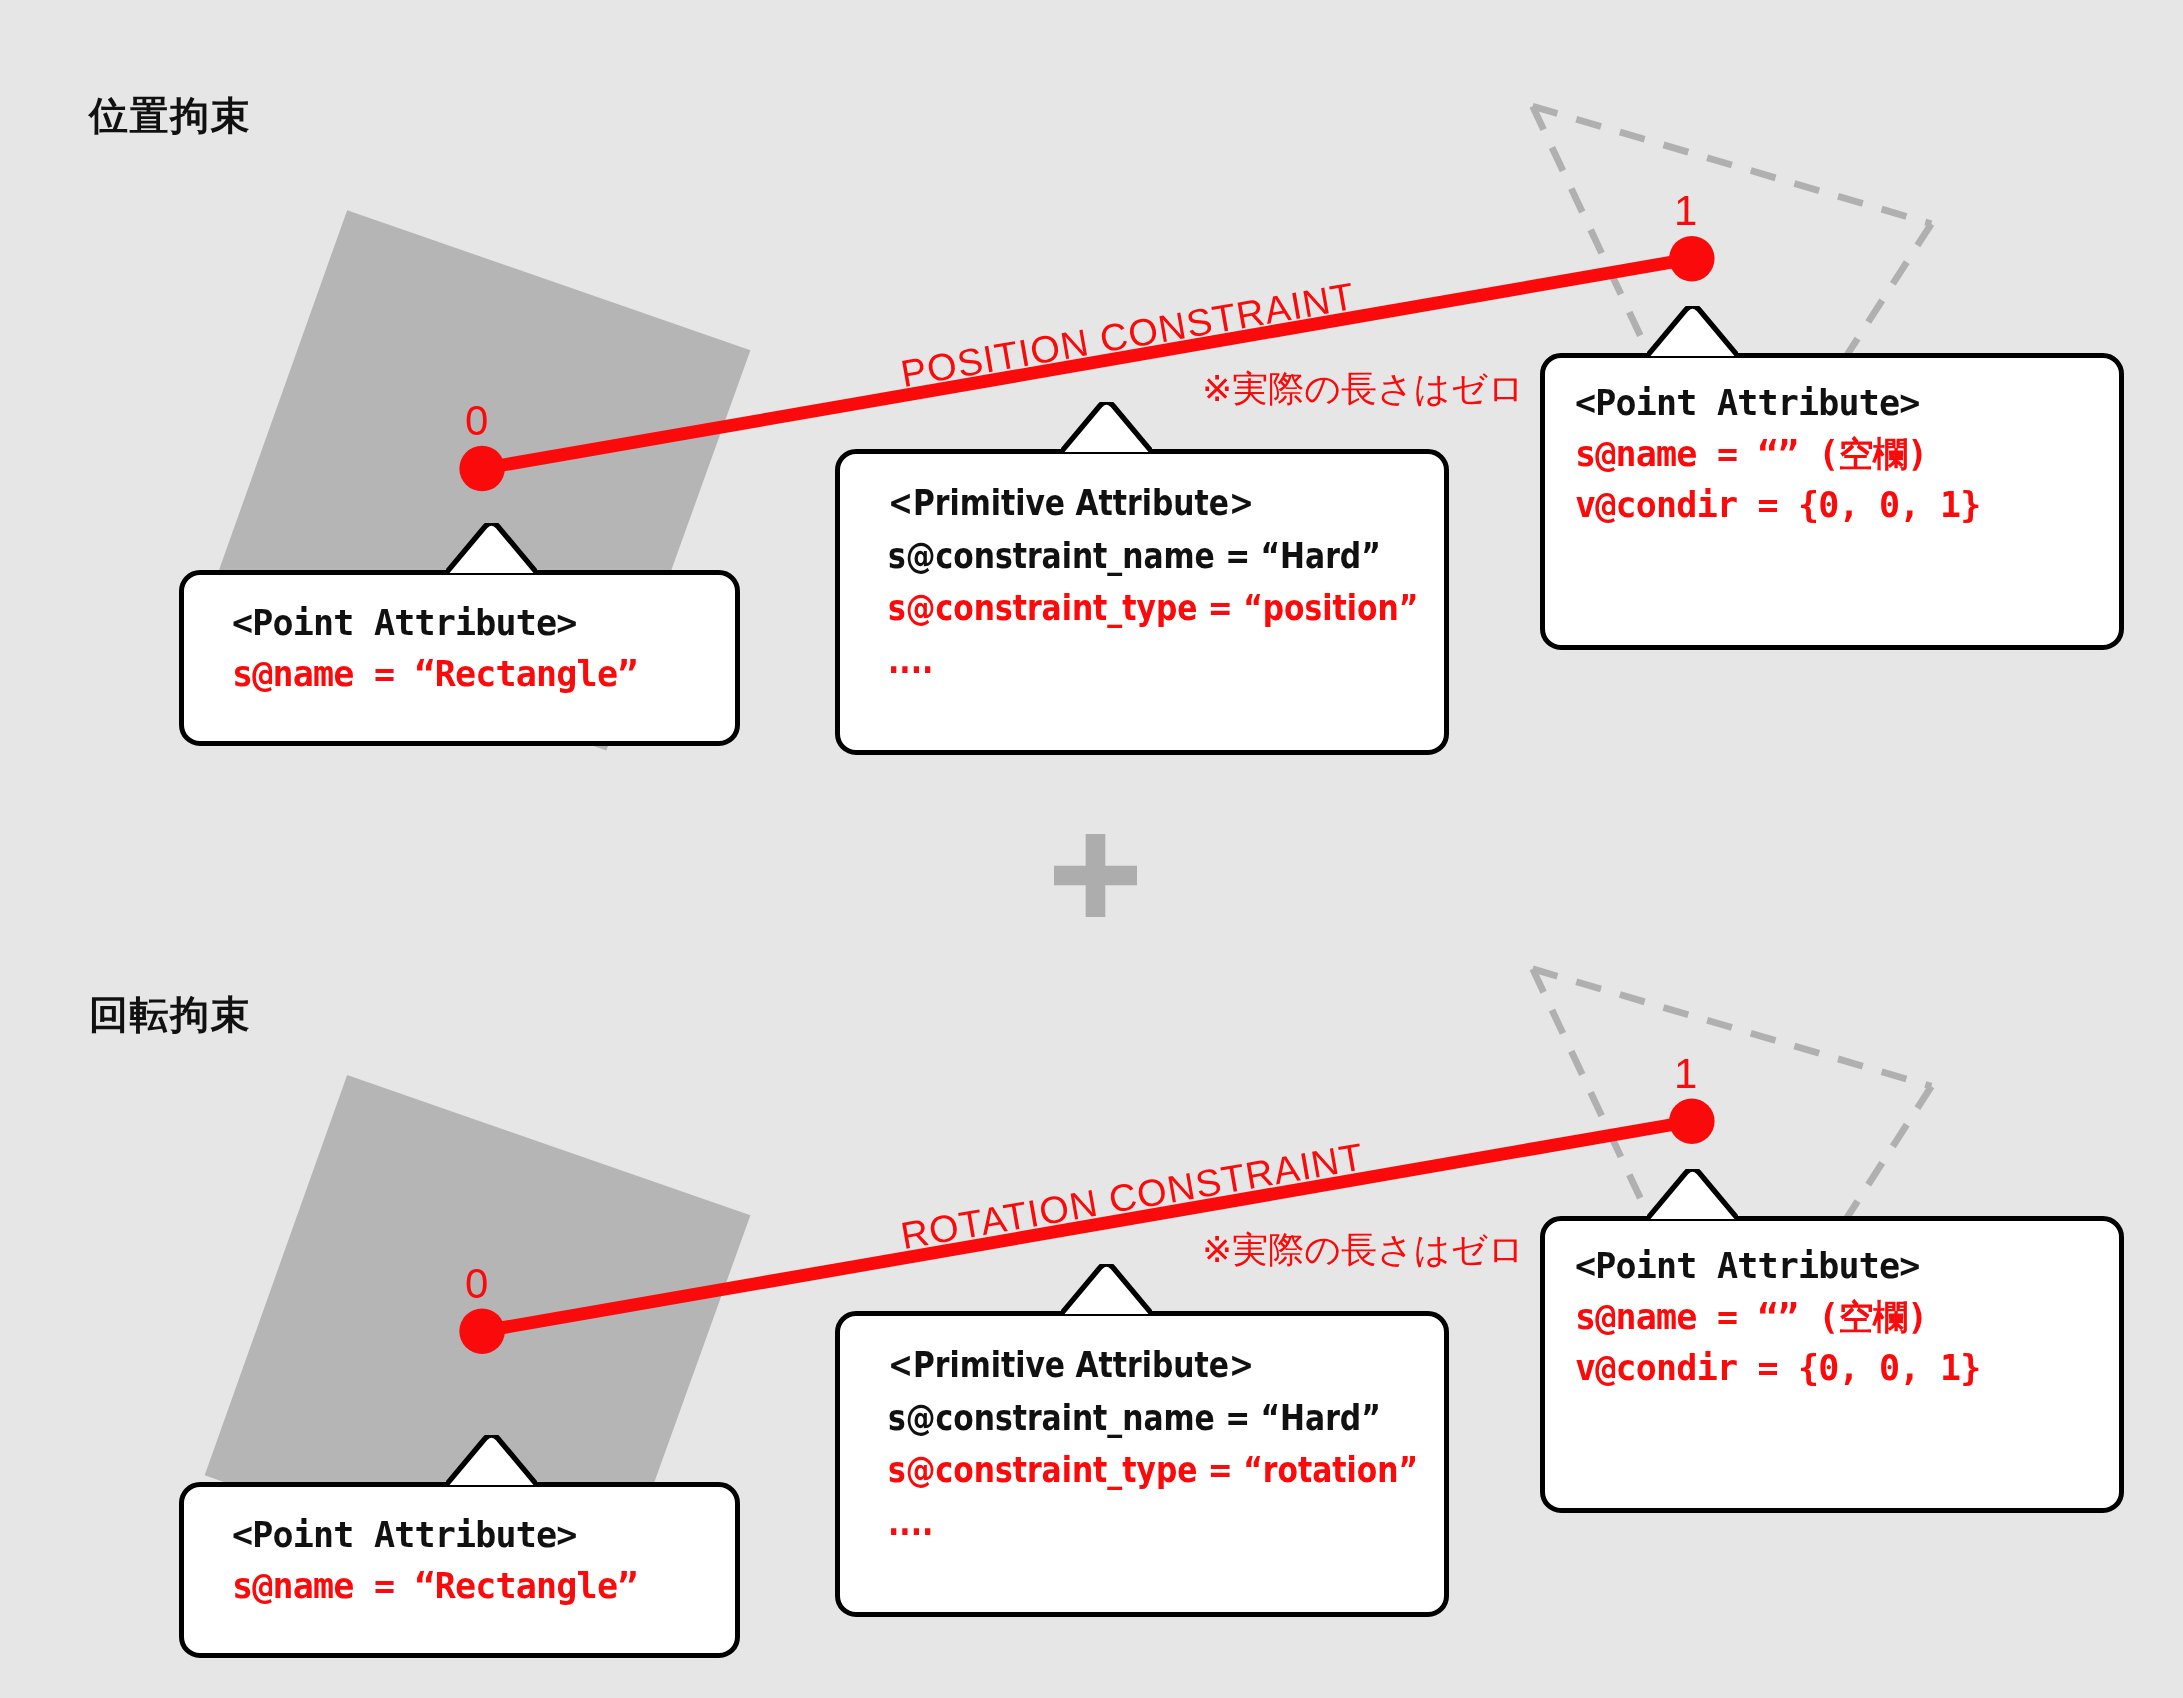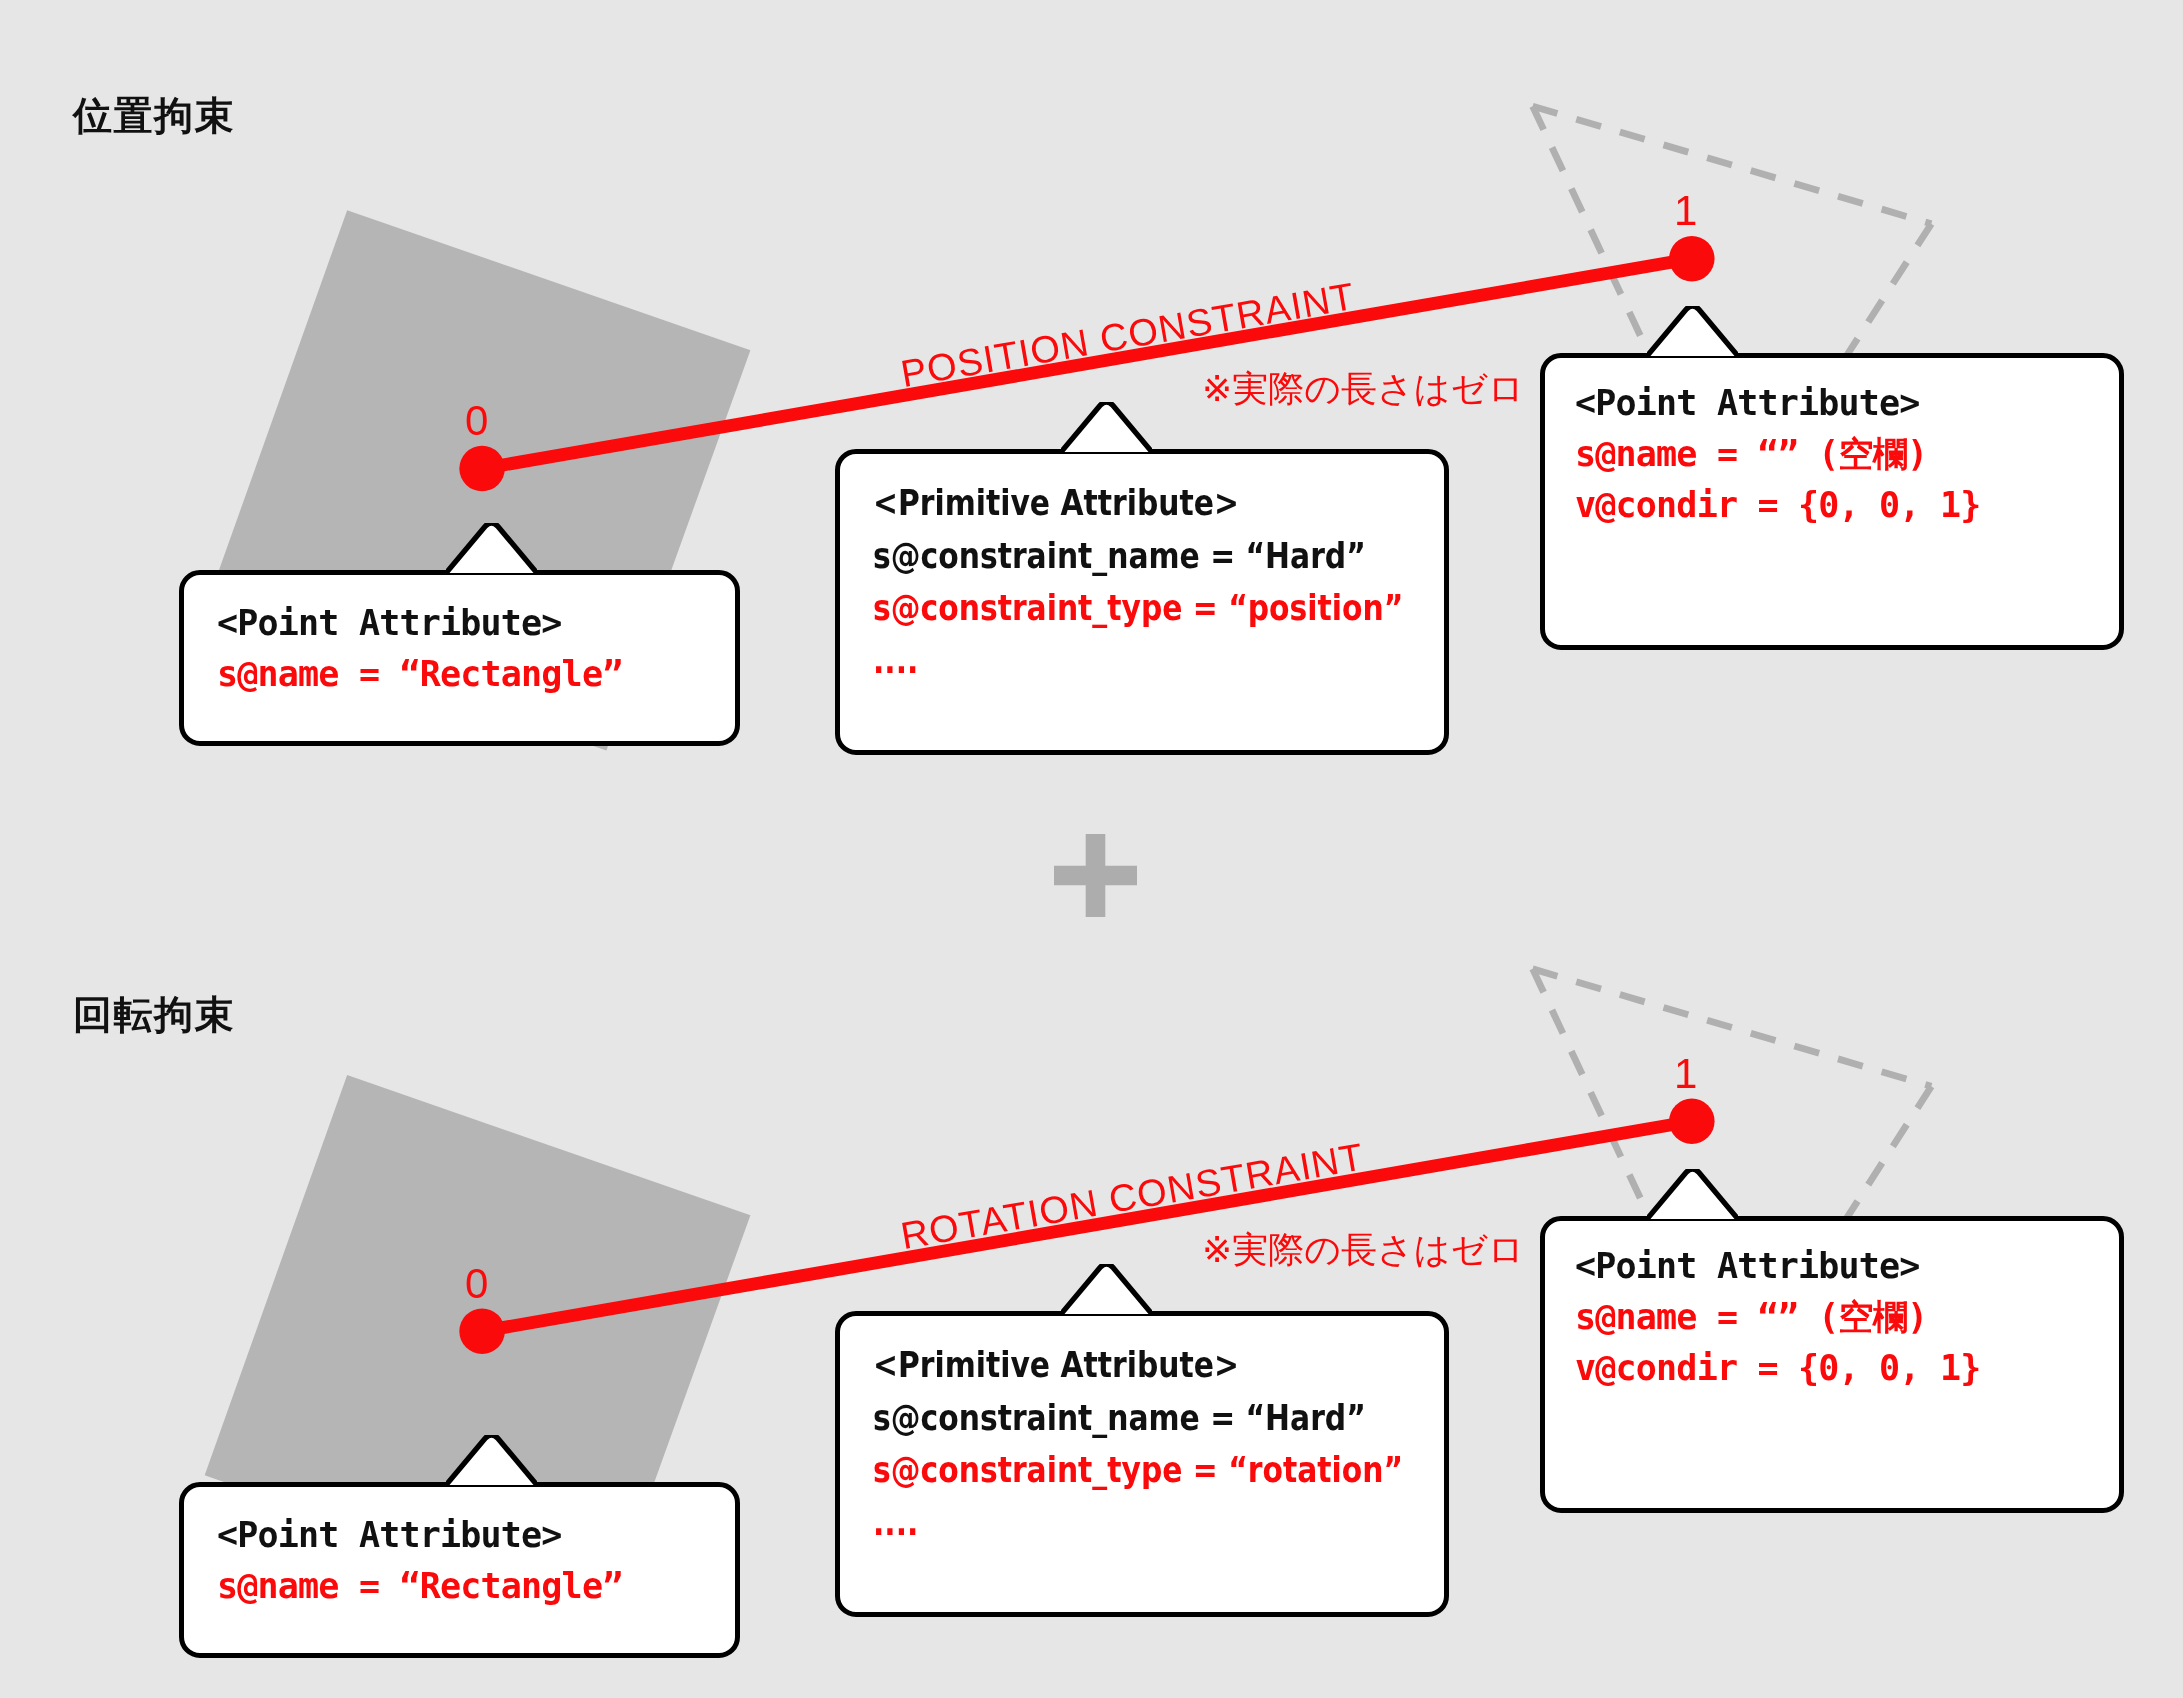--- a/index.html
+++ b/index.html
@@ -24,20 +24,21 @@
 
   
   .section-title {
     position: absolute;
     font-family: "DejaVu Sans", "Liberation Sans", sans-serif;
     font-weight: 700;
     font-size: 39px;
     color: #111111;
     letter-spacing: 1.5px;
     white-space: nowrap;
+    margin-left: 16px;
   }
   #title-position { left: 73px; top: 89px; }
   #title-rotation { left: 73px; top: 988px; }
 
   
   .draw-layer {
     position: absolute;
     left: 0; top: 0;
     width: 2183px;
     height: 1699px;
@@ -48,21 +49,21 @@
   .callout {
     position: absolute;
     background: #ffffff;
     border: 5.3px solid #000000;
     border-radius: 21px;
     box-sizing: border-box;
     z-index: 6;
     margin-left: 30px;
   }
   .callout .lines {
-    padding: 23px 33px;
+    padding: 23px 48px;
   }
   .callout .ln {
     white-space: nowrap;
     line-height: 1.46;
   }
 
   
   .mono .ln {
     font-family: "DejaVu Sans Mono", "Liberation Mono", monospace;
     font-size: 35px;

